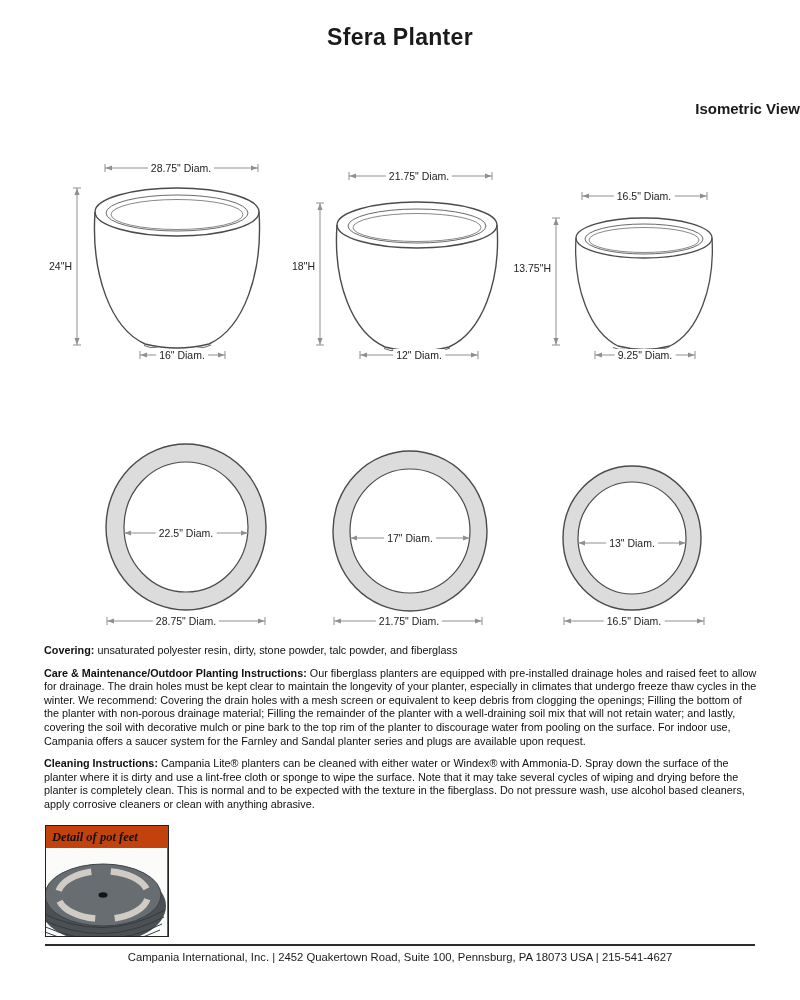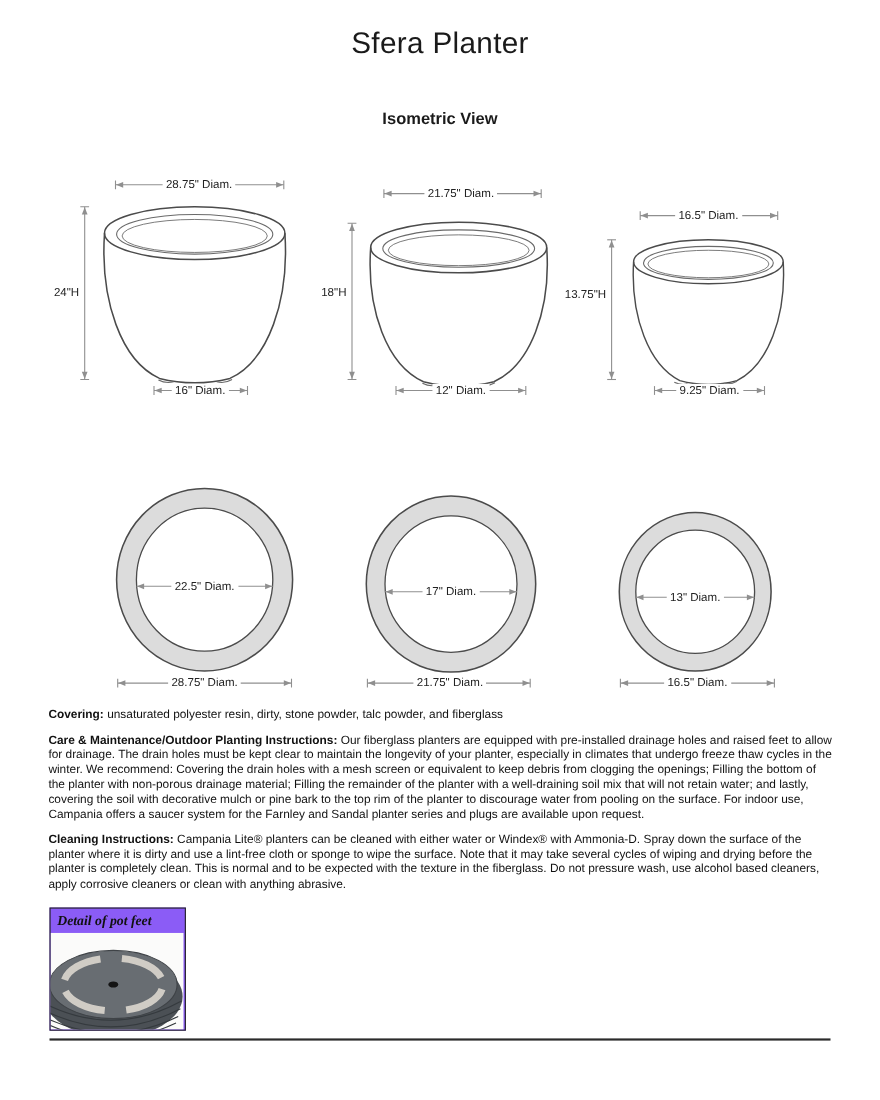--- a/index.html
+++ b/index.html
@@ -1,34 +1,34 @@
 <!DOCTYPE html>
 <html><head>
 <meta charset="utf-8">
 <style>
   html,body{margin:0;padding:0;background:#ffffff;}
   .page{position:relative;width:800px;height:1000px;background:#fff;overflow:hidden;
         font-family:"Liberation Sans",sans-serif;color:#1a1a1a;}
   .page-title{position:absolute;top:24px;left:0;right:0;text-align:center;
-        font-size:27px;font-weight:normal;letter-spacing:.3px;}
-  .view-heading{position:absolute;left:0;right:0;text-align:center;
+        font-size:23px;font-weight:bold;letter-spacing:.3px;}
+  .view-heading{position:absolute;left:0;right:0;text-align:right;
         font-size:15px;font-weight:bold;}
   .fig-svg{position:absolute;}
   .dim-label{position:absolute;transform:translate(-50%,-50%);background:#fff;
         padding:0 3px;font-size:10.5px;color:#222;white-space:nowrap;line-height:12px;}
   .dim-label.anchor-right{transform:translate(-100%,-50%);background:transparent;padding:0 2px 0 0;}
   .drawing{stroke:#4b4b4b;fill:none;}
   .drawing-thin{stroke:#6a6a6a;fill:none;}
   .dim{stroke:#8f8f8f;stroke-width:1;fill:none;}
   .dim-arrow{fill:#8f8f8f;stroke:none;}
   .textblock{position:absolute;left:44px;top:644px;width:714px;
         font-size:10.8px;line-height:13.6px;color:#111;}
   .textblock p{margin:0 0 9px 0;}
   .detail-box{position:absolute;left:45px;top:825px;width:124px;height:112px;
-        border:1.3px solid #222;box-sizing:border-box;background:#8b5cf6;}
+        border:1.3px solid #222;box-sizing:border-box;background:#c2410c;}
   .detail-caption{position:absolute;left:6px;top:4px;
         font-family:"Liberation Serif",serif;font-style:italic;font-weight:bold;
         font-size:12.5px;color:#111;}
   .detail-photo{position:absolute;left:0px;top:22px;width:121px;height:88px;}
   .footer-rule{position:absolute;left:45px;top:944px;width:710px;height:2px;background:#2b2b2b;}
   .footer-text{position:absolute;left:0;right:0;top:950px;text-align:center;
         font-size:11.3px;line-height:14px;color:#1a1a1a;}
   .footer-link{color:#3b74c4;text-decoration:underline;cursor:pointer;}
 </style>
 </head>
@@ -224,15 +224,16 @@
         <path d="M49.2 70.6 A45 24 0 0 1 13.5 53.2"></path>
         <path d="M12.7 42.8 A45 24 0 0 1 45.3 23.8"></path>
         <path d="M64.8 23.4 A45 24 0 0 1 100.5 40.8"></path>
       </g>
       <ellipse cx="57" cy="47" rx="4.5" ry="2.8" fill="#141414"></ellipse>
     </svg>
   </div>
 
   <div class="footer-rule"></div>
   <div class="footer-text">
+    <div>Campania International, Inc. | 2452 Quakertown Road, Suite 100, Pennsburg, PA 18073 USA | 215-541-4627</div>
   </div>
 
 </div>
 
 </body></html>

